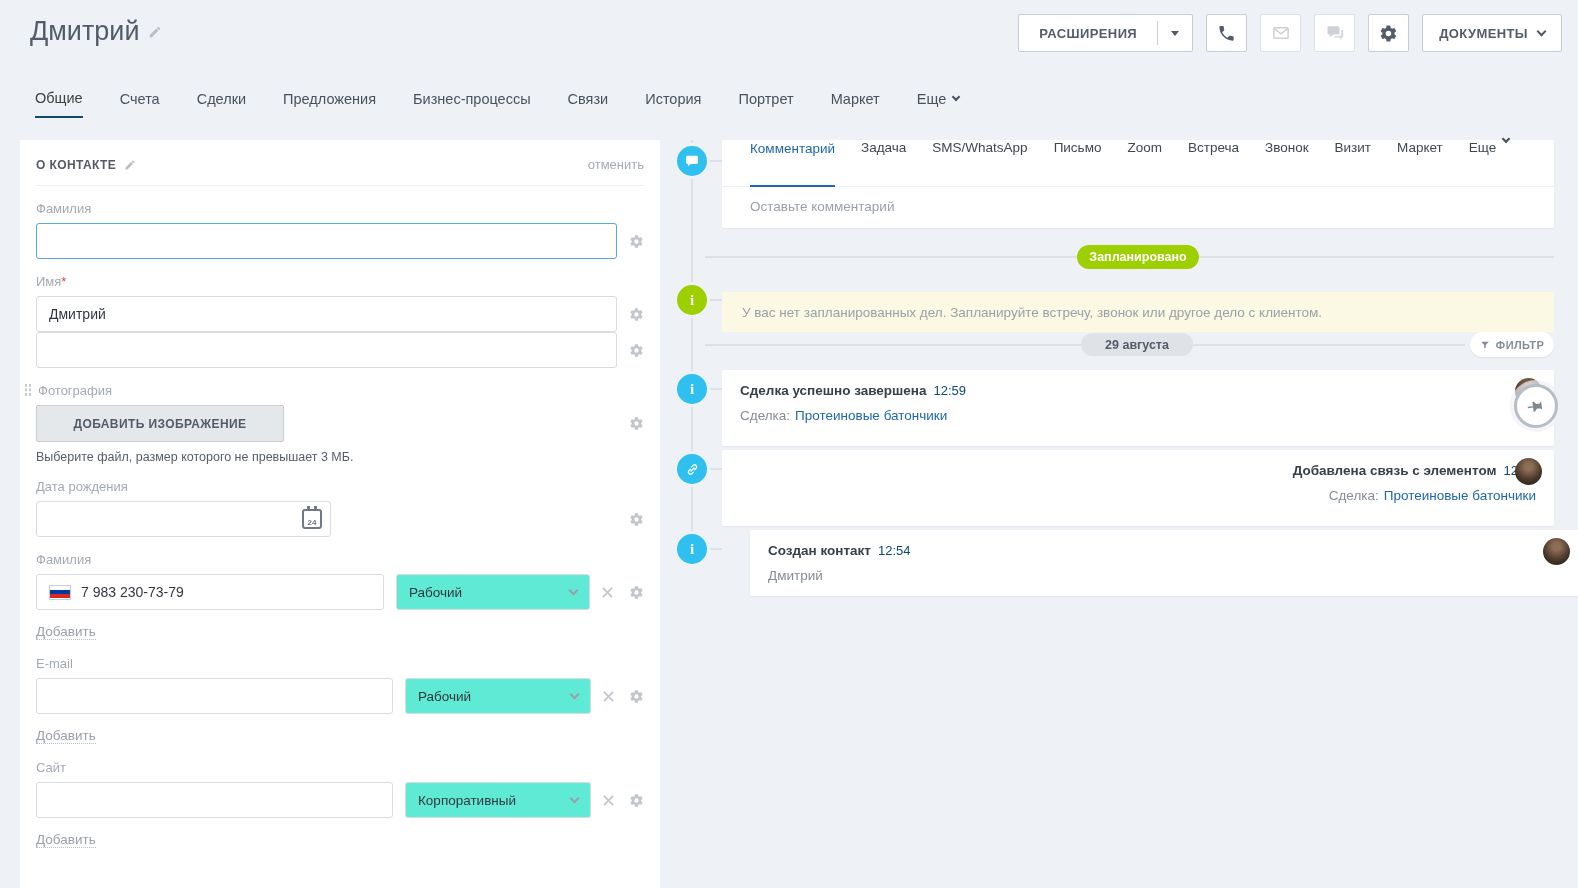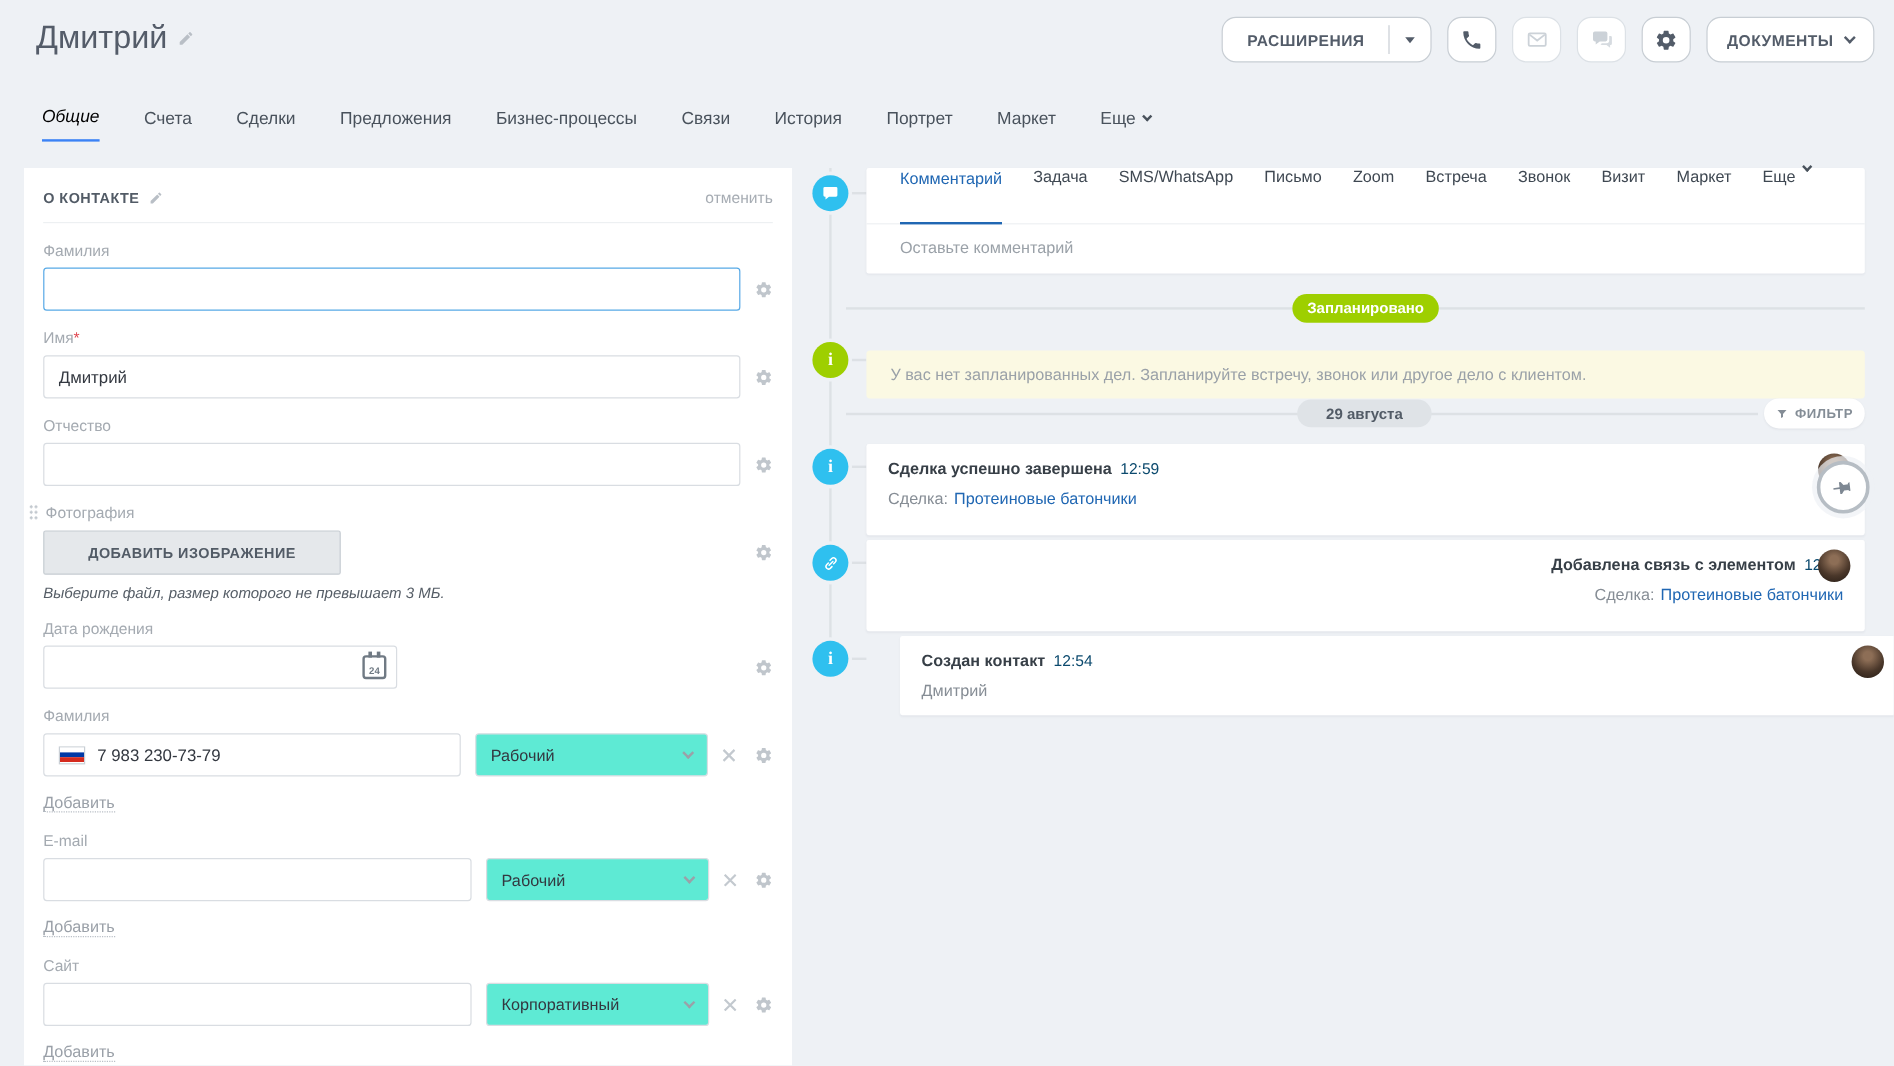--- a/index.html
+++ b/index.html
@@ -6,52 +6,52 @@
   html,body { width:1578px; height:888px; overflow:hidden; }
   body { font-family:"Liberation Sans", sans-serif; background:#eef1f5; color:#535c69; }
   .app { position:relative; width:1578px; height:888px; }
 
   
   .title-row { position:absolute; top:16px; left:30px; display:flex; align-items:center; gap:9px; }
   .page-title { font-size:27px; font-weight:400; color:#545c69; }
   .icon { display:inline-flex; align-items:center; justify-content:center; }
 
   .actions { position:absolute; top:14px; right:16px; display:flex; gap:13px; height:38px; }
-  .btn { background:#fff; border:1px solid #c8ced4; border-radius:12px; display:flex; align-items:center; cursor:pointer; color:#535c69; }
+  .btn { background:#fff; border:1px solid #c8ced4; border-radius:2px; display:flex; align-items:center; cursor:pointer; color:#535c69; }
   .btn-label { font-size:13px; font-weight:bold; letter-spacing:.4px; padding:0 20px; }
   .btn-sep { width:1px; background:#c8ced4; align-self:stretch; margin:6px 0; }
   .caret-box { width:34px; display:flex; align-items:center; justify-content:center; align-self:stretch; }
   .caret { width:0; height:0; border-left:4px solid transparent; border-right:4px solid transparent; border-top:5px solid #535c69; }
   .icon-btn { width:41px; justify-content:center; }
   .icon-btn.disabled { color:#ccd2d8; border-color:#dce1e6; }
   .btn-docs { padding:0 16px; gap:10px; font-size:13px; font-weight:bold; letter-spacing:.4px; }
   .chev { width:7px; height:7px; border-right:2px solid #535c69; border-bottom:2px solid #535c69; transform:rotate(45deg); margin-top:-4px; }
   .chev.sm { width:6px; height:6px; border-color:#49525c; }
 
   .tabs-row { position:absolute; top:90px; left:35px; display:flex; gap:37px; font-size:14.5px; color:#49525c; }
   .nav-tab { padding-bottom:10px; cursor:pointer; display:flex; align-items:center; gap:7px; }
-  .nav-tab.active { color:#000000; border-bottom:2px solid #3b82f6;font-style:italic; }
+  .nav-tab.active { color:#404040; border-bottom:2px solid #0c4a6e; }
 
   
   .left-card { position:absolute; left:20px; top:140px; width:640px; height:748px; background:#fff; }
   .lp-head { display:flex; align-items:center; padding:17px 16px 13px; }
   .lp-title { font-size:12px; font-weight:bold; letter-spacing:.4px; color:#525b66; }
   .lp-cancel { margin-left:auto; font-size:13px; color:#a6acb3; cursor:pointer; }
   .lp-sep { border-top:1px solid #edf0f2; margin:0 16px; }
   .lp-body { padding:0 16px; }
   .f-label { font-size:13px; color:#a4aab1; margin:15px 0 7px; }
   .f-label .req { color:#e0454f; }
   .f-row { display:flex; align-items:center; gap:12px; }
   .f-input { height:36px; border:1px solid #d9dde2; border-radius:3px; width:588px; font-size:14px; color:#333840; padding:0 12px; background:#fff; font-family:"Liberation Sans",sans-serif; outline:none; }
   .f-input.focused { border-color:#57a9e6; }
   .gear { margin-left:auto; color:#c0c6cc; cursor:pointer; }
   .drag-dots { display:inline-block; width:8px; height:14px; margin:0 6px 0 -12px; vertical-align:-2px;
     background-image:radial-gradient(circle, #c3c9cf 1.2px, transparent 1.4px); background-size:4px 4.6px; }
   .add-image-btn { width:248px; height:37px; background:#e5e8eb; border:1px solid #c6ccd2; border-radius:2px; font-size:12px; font-weight:bold; letter-spacing:.4px; color:#525b66; cursor:pointer; font-family:"Liberation Sans",sans-serif; }
-  .hint { font-size:12.5px; font-style:italic; color:#555d66; margin-top:8px; }
+  .hint { font-size:12.5px; color:#555d66; margin-top:8px; }
   .date-wrap { position:relative; width:295px; }
   .date-wrap .f-input { width:295px; }
   .cal-icon { position:absolute; right:9px; top:8px; width:20px; height:20px; border:2px solid #707a84; border-radius:3px; font-size:8px; font-weight:bold; color:#707a84; display:flex; align-items:flex-end; justify-content:center; cursor:pointer; }
   .cal-icon::before { content:""; position:absolute; top:-5px; left:3px; width:3px; height:5px; background:#707a84; }
   .cal-icon::after { content:""; position:absolute; top:-5px; right:3px; width:3px; height:5px; background:#707a84; }
   .phone-box { width:348px; height:36px; border:1px solid #d9dde2; border-radius:3px; display:flex; align-items:center; gap:10px; padding:0 12px; font-size:14px; color:#333840; }
   .flag { width:22px; height:15px; border:1px solid #c9cfd5; display:flex; flex-direction:column; flex:none; }
   .flag i { flex:1; } .flag i:nth-child(1){background:#fff;} .flag i:nth-child(2){background:#0039a6;} .flag i:nth-child(3){background:#d52b1e;}
   .select-box { height:36px; border:1px solid #d9dde2; border-radius:3px; display:flex; align-items:center; padding:0 12px; font-size:13.5px; color:#333840; cursor:pointer; background:#5eead4; }
   .select-box .chev { margin-left:auto; border-color:#9aa1a8; }
@@ -207,21 +207,20 @@
       <div class="f-label"><span>Имя</span><span class="req">*</span></div>
       <div class="f-row">
         <input class="f-input" value="Дмитрий" style="">
         <span class="gear icon">
             <svg width="15" height="15" viewBox="0 0 24 24" fill="currentColor">
               <path d="M19.4 13c.04-.33.06-.66.06-1s-.02-.67-.06-1l2.1-1.65a.5.5 0 0 0 .12-.64l-2-3.46a.5.5 0 0 0-.61-.22l-2.49 1a7.3 7.3 0 0 0-1.73-1l-.38-2.65A.5.5 0 0 0 13.92 2h-4a.5.5 0 0 0-.5.42l-.37 2.65c-.63.26-1.21.6-1.74 1l-2.49-1a.5.5 0 0 0-.6.22l-2 3.46a.5.5 0 0 0 .12.64L4.43 11c-.04.33-.07.66-.07 1s.03.67.07 1l-2.1 1.65a.5.5 0 0 0-.12.64l2 3.46c.12.22.39.3.6.22l2.5-1c.52.4 1.1.74 1.73 1l.38 2.65c.04.24.25.42.49.42h4c.25 0 .46-.18.5-.42l.37-2.65c.63-.26 1.21-.6 1.74-1l2.49 1c.22.08.48 0 .6-.22l2-3.46a.5.5 0 0 0-.12-.64L19.4 13zM11.92 15.5a3.5 3.5 0 1 1 0-7 3.5 3.5 0 0 1 0 7z"></path>
             </svg>
           </span>
       </div>
 
-      <div class="f-label">Отчество</div>
       <div class="f-row">
         <input class="f-input" value="" style="">
         <span class="gear icon">
             <svg width="15" height="15" viewBox="0 0 24 24" fill="currentColor">
               <path d="M19.4 13c.04-.33.06-.66.06-1s-.02-.67-.06-1l2.1-1.65a.5.5 0 0 0 .12-.64l-2-3.46a.5.5 0 0 0-.61-.22l-2.49 1a7.3 7.3 0 0 0-1.73-1l-.38-2.65A.5.5 0 0 0 13.92 2h-4a.5.5 0 0 0-.5.42l-.37 2.65c-.63.26-1.21.6-1.74 1l-2.49-1a.5.5 0 0 0-.6.22l-2 3.46a.5.5 0 0 0 .12.64L4.43 11c-.04.33-.07.66-.07 1s.03.67.07 1l-2.1 1.65a.5.5 0 0 0-.12.64l2 3.46c.12.22.39.3.6.22l2.5-1c.52.4 1.1.74 1.73 1l.38 2.65c.04.24.25.42.49.42h4c.25 0 .46-.18.5-.42l.37-2.65c.63-.26 1.21-.6 1.74-1l2.49 1c.22.08.48 0 .6-.22l2-3.46a.5.5 0 0 0-.12-.64L19.4 13zM11.92 15.5a3.5 3.5 0 1 1 0-7 3.5 3.5 0 0 1 0 7z"></path>
             </svg>
           </span>
       </div>
 
       <div class="f-label"><span class="drag-dots"></span><span>Фотография</span></div>

